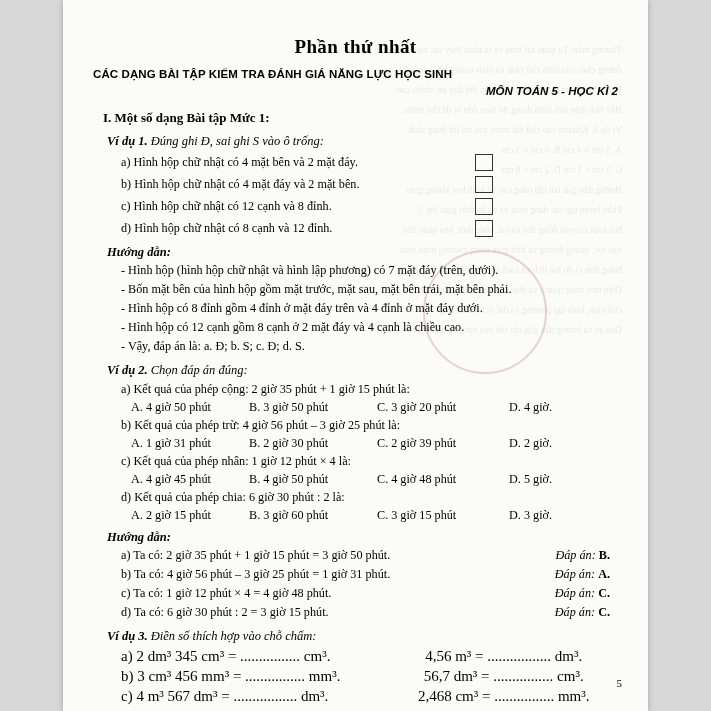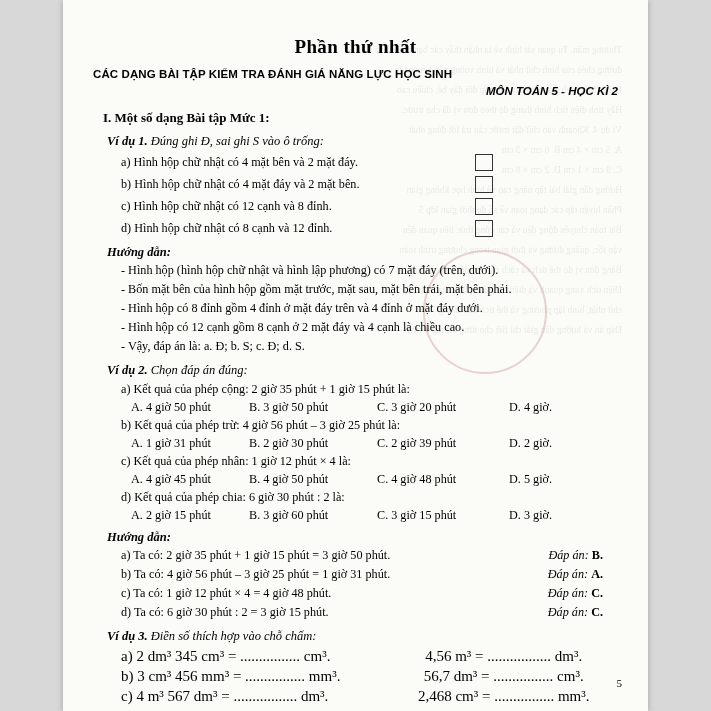--- a/index.html
+++ b/index.html
@@ -114,21 +114,21 @@
   .c3{width:132px;}
   .c4{width:80px;}
   .ansrow{
     position:relative;
     font-size:12.2px;
     margin:2px 0 2px 28px;
     line-height:17px;
   }
   .ansrow .dapan{
     position:absolute;
-    right:15px;
+    right:8px;
     top:0;
     font-style:italic;
   }
   .ansrow .dapan b{font-style:normal;font-weight:bold;}
   .fill{
     display:flex;
     margin:2px 0 2px 28px;
     font-size:15px;
     line-height:18px;
   }

